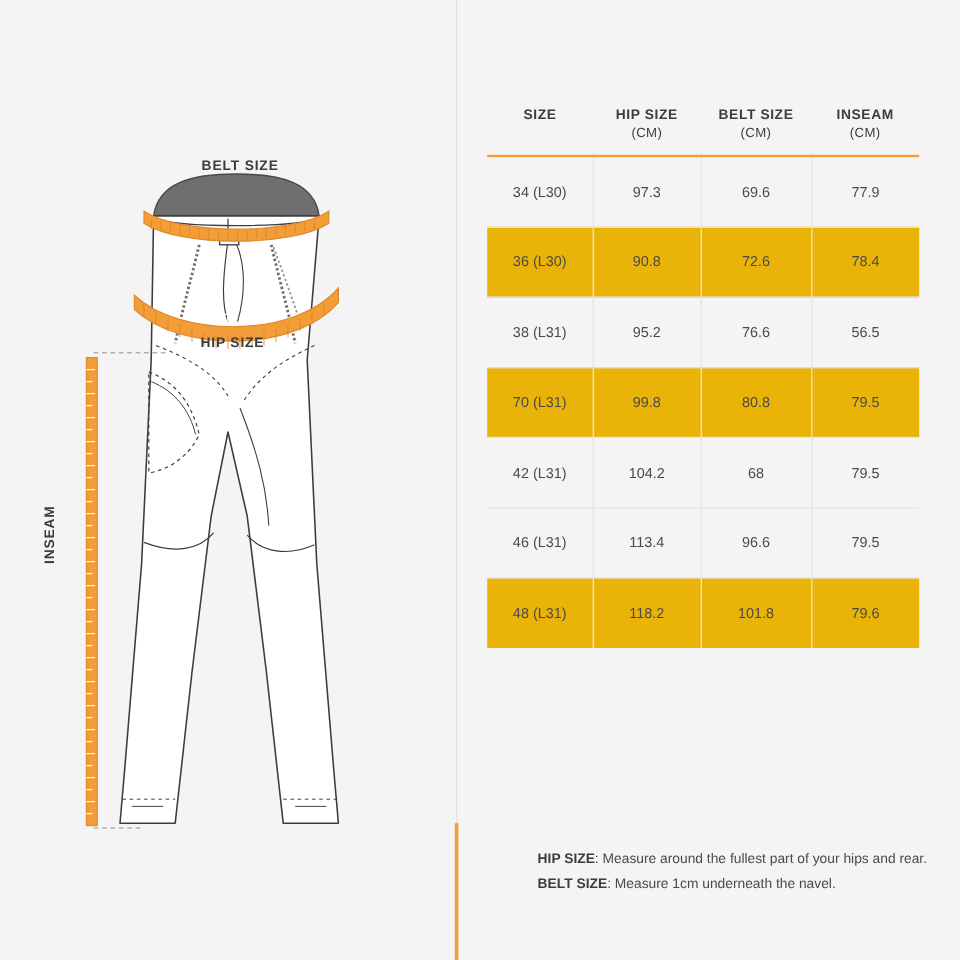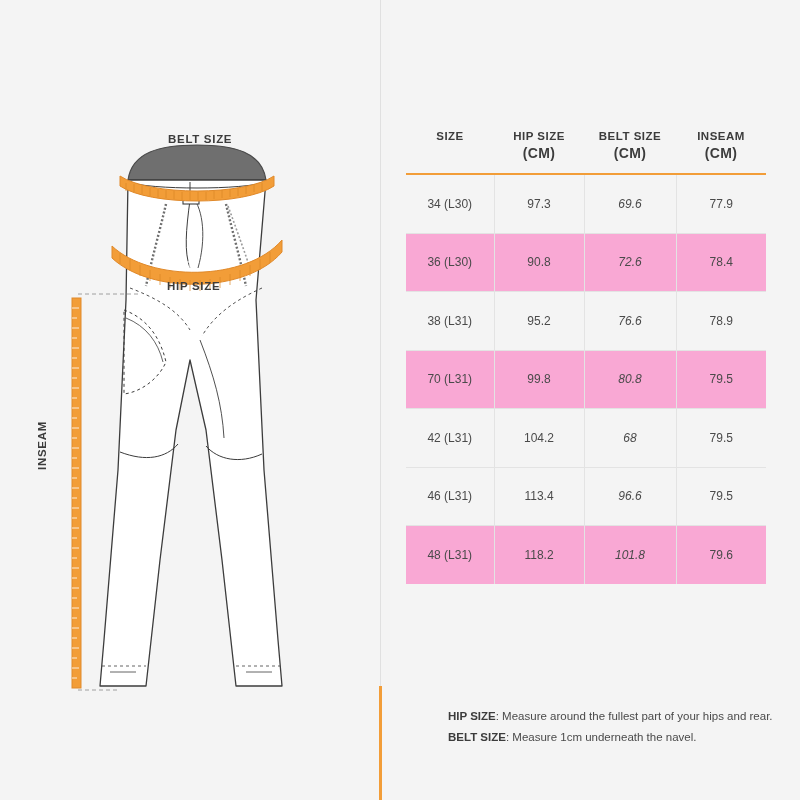--- a/index.html
+++ b/index.html
@@ -33,39 +33,39 @@
   }
   #lbl-belt{left:168px;top:133px;}
   #lbl-hip{left:167px;top:280px;}
   #lbl-inseam{
     left:36px;top:470px;
     transform:rotate(-90deg);transform-origin:left top;
     white-space:nowrap;
   }
 
   
-  .table-wrap{position:absolute;left:406px;top:84px;width:360px;margin-top:40px;}
+  .table-wrap{position:absolute;left:406px;top:84px;width:360px;}
   table{border-collapse:collapse;width:360px;table-layout:fixed;}
   th,td{text-align:center;}
   thead th{
     padding:6px 0 12px 0;
     font-size:11.5px;font-weight:bold;letter-spacing:.5px;color:#3c3c3c;
     vertical-align:top;
   }
-  thead th .unit{display:block;font-size:14px;font-weight:bold;letter-spacing:.3px;margin-top:3px;color:#3c3c3c;}
+  thead th .unit{display:block;font-size:11px;font-weight:normal;letter-spacing:.3px;margin-top:3px;color:#3c3c3c;}
   thead tr{border-bottom:2px solid #f29d38;}
   tbody td{
     height:55.5px;font-size:12px;color:#4a4a4a;
     border-bottom:1px solid #e3e3e3;
   }
   tbody tr:last-child td{border-bottom:none;}
-  tbody tr.alt td{background:#f9a8d4;}
+  tbody tr.alt td{background:#eab308;}
   tbody td.c-size{border-right:1px solid #e3e3e3;}
   tbody td.c-hip{border-right:1px solid #e3e3e3;}
-  tbody td.c-belt{border-right:1px solid #e3e3e3;font-style:italic;}
+  tbody td.c-belt{border-right:1px solid #e3e3e3;}
 
   
   .notes{position:absolute;left:400px;top:706px;width:380px;font-size:11.5px;line-height:1.85;margin-left:48px;}
   .notes .k{font-weight:bold;color:#3c3c3c;}
 </style>
 </head>
 <body>
 
 <div class="page">
 
@@ -173,21 +173,21 @@
         <tr class="alt">
           <td class="c-size">36 (L30)</td>
           <td class="c-hip">90.8</td>
           <td class="c-belt">72.6</td>
           <td class="c-inseam">78.4</td>
         </tr>
         <tr>
           <td class="c-size">38 (L31)</td>
           <td class="c-hip">95.2</td>
           <td class="c-belt">76.6</td>
-          <td class="c-inseam">78.9</td>
+          <td class="c-inseam">56.5</td>
         </tr>
         <tr class="alt">
           <td class="c-size">70 (L31)</td>
           <td class="c-hip">99.8</td>
           <td class="c-belt">80.8</td>
           <td class="c-inseam">79.5</td>
         </tr>
         <tr>
           <td class="c-size">42 (L31)</td>
           <td class="c-hip">104.2</td>

